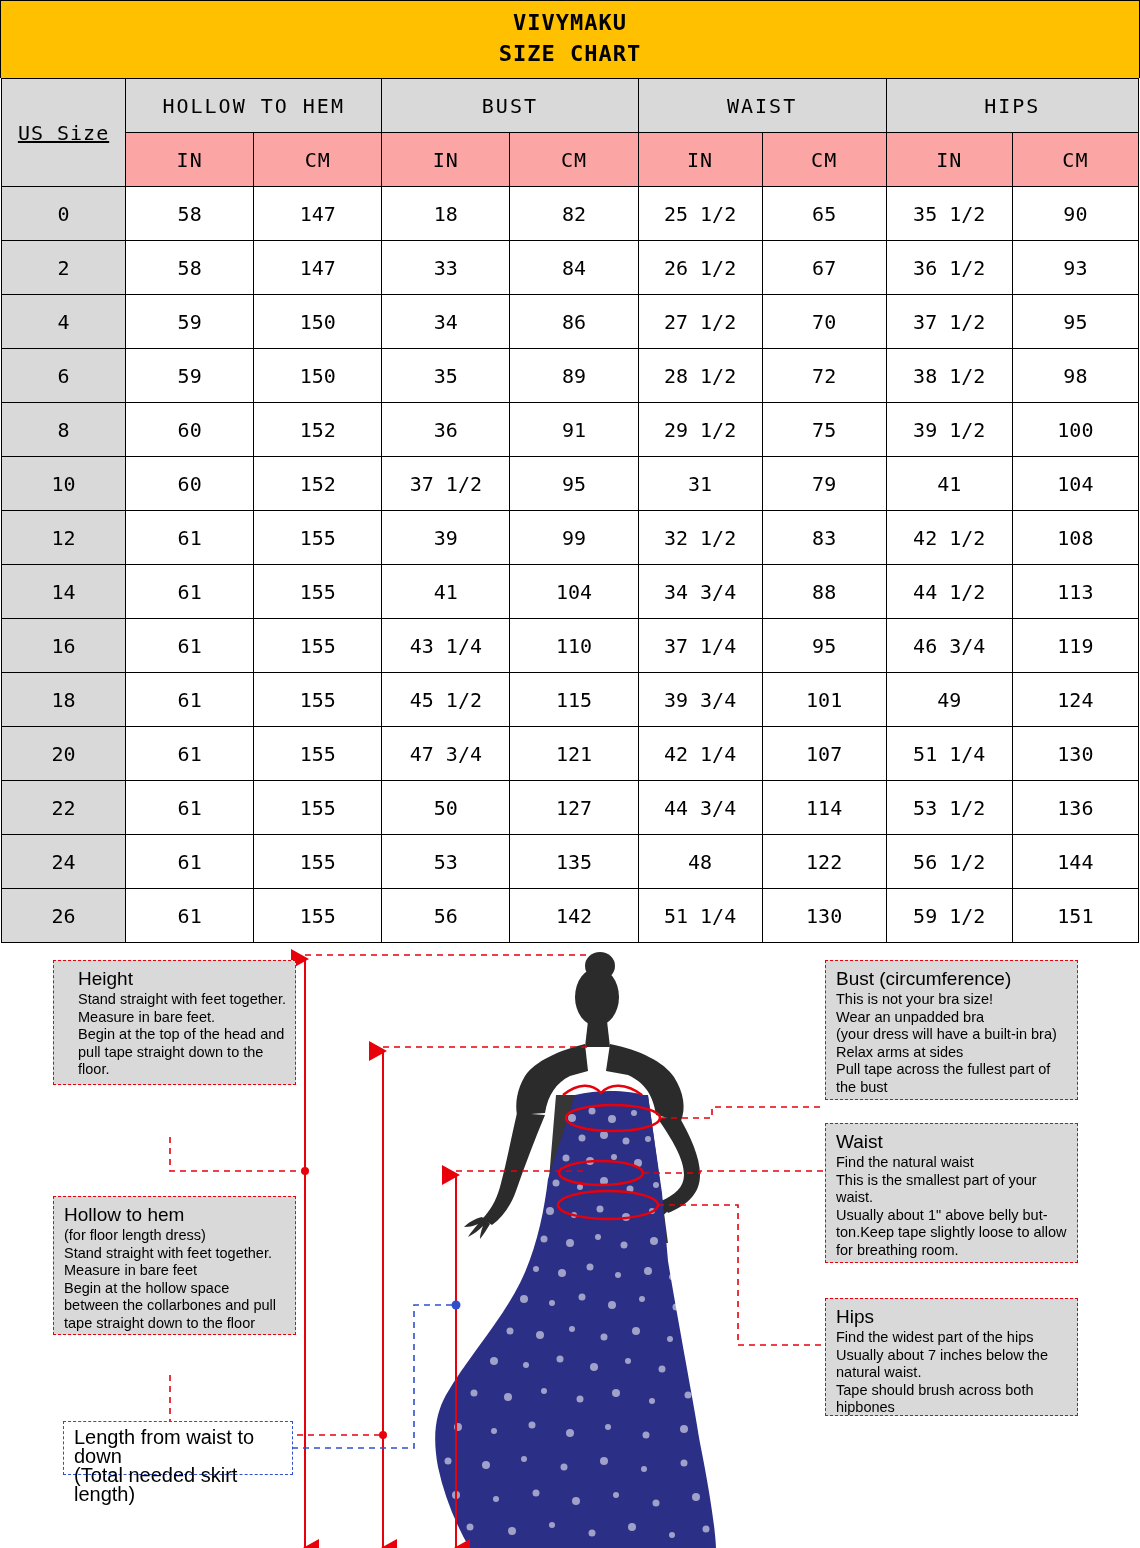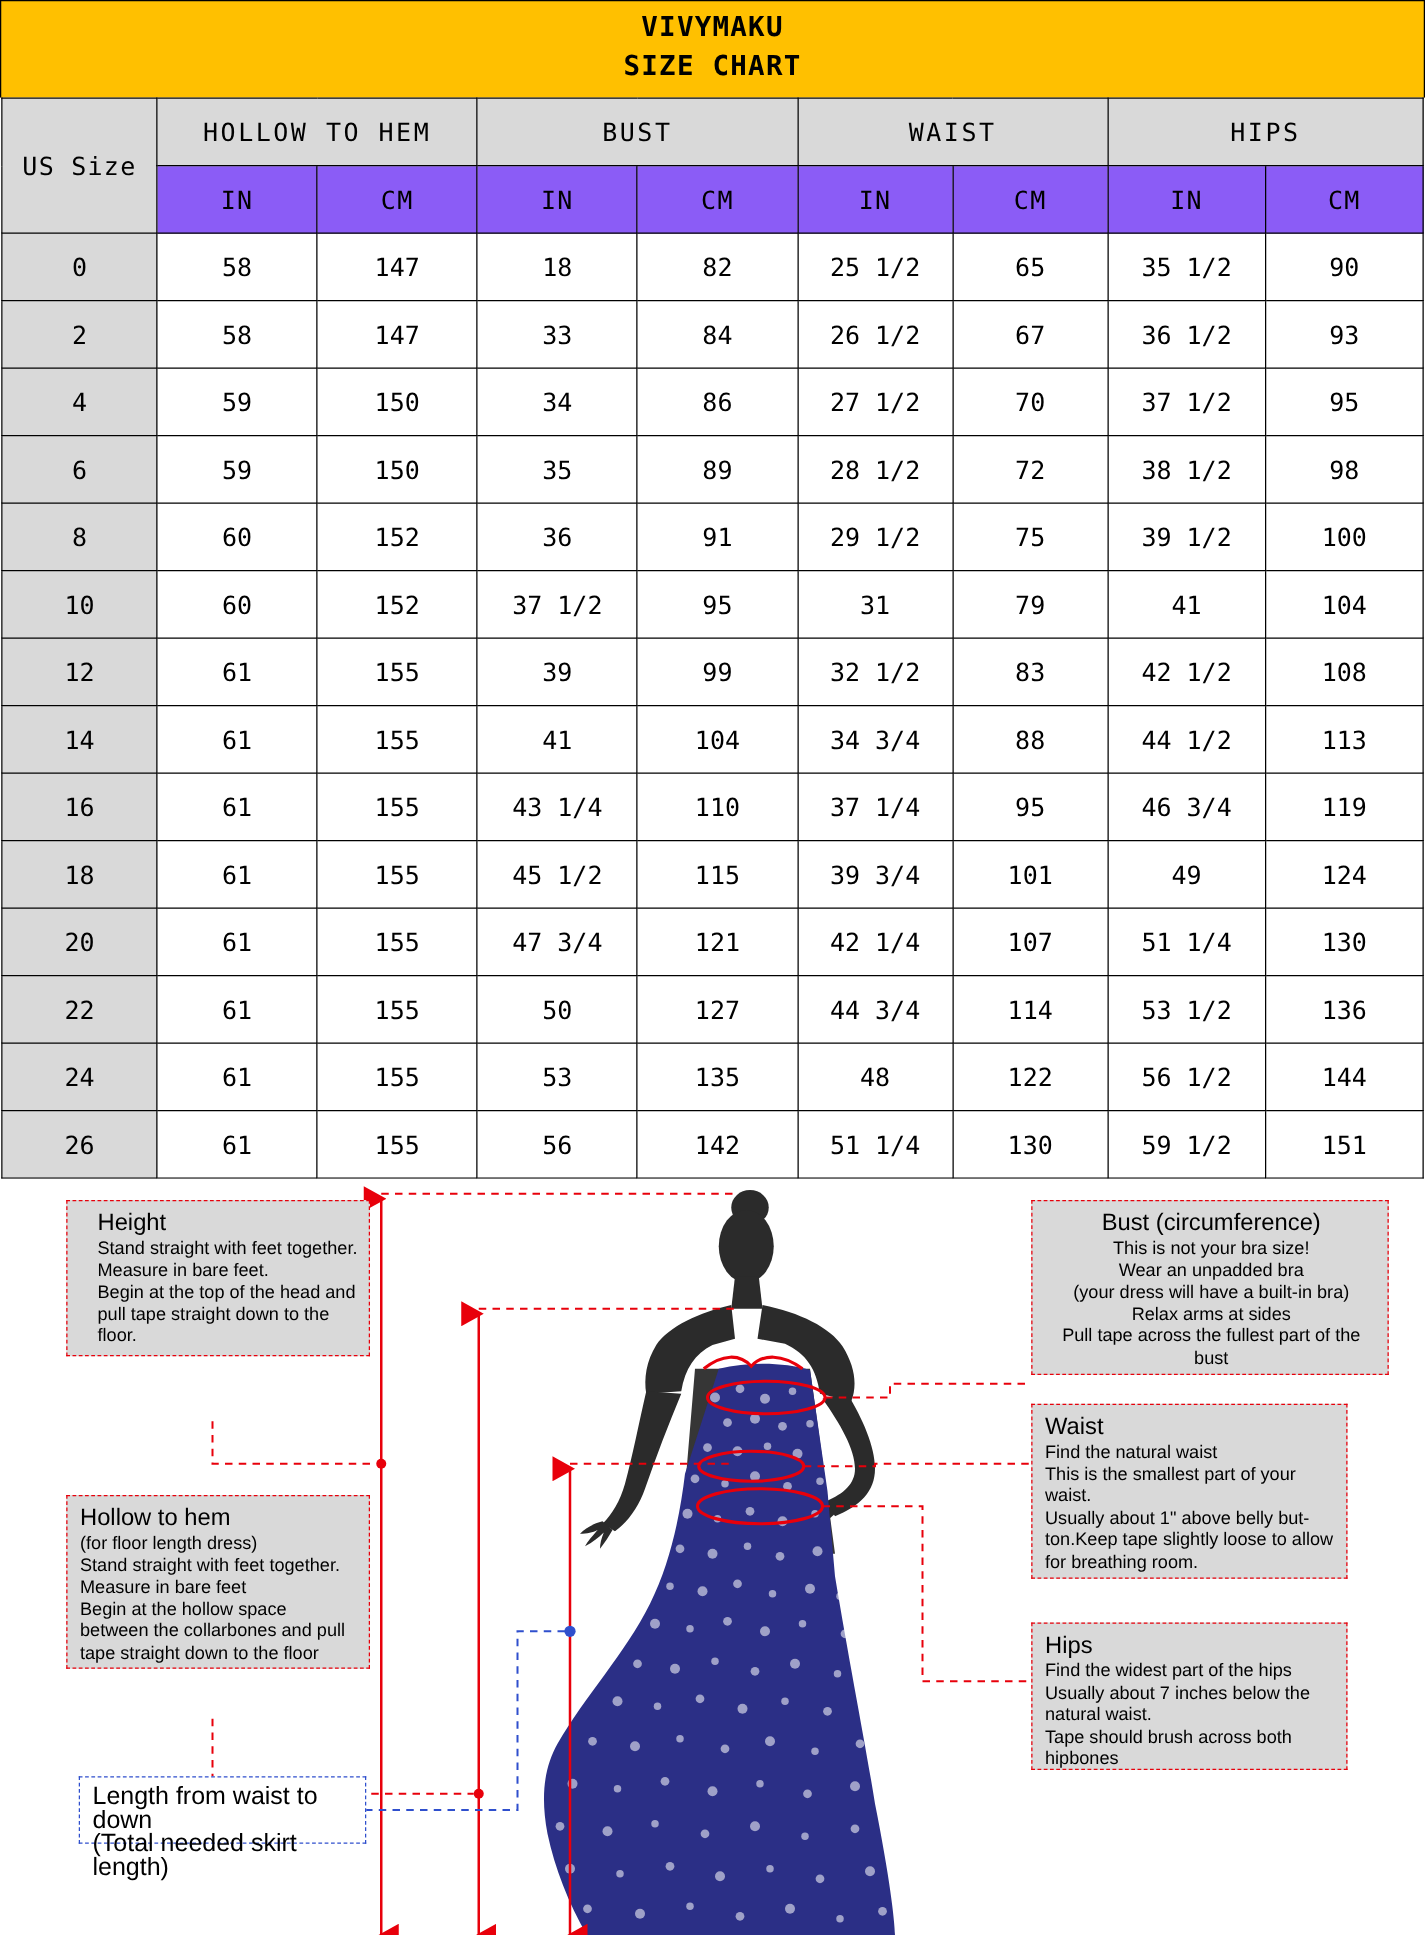--- a/index.html
+++ b/index.html
@@ -61,23 +61,24 @@
     font-size: 21px;
     letter-spacing: 2px;
     font-weight: normal;
     height: 53px;
   }
   th.us-size {
     background: #D9D9D9;
     font-size: 21px;
     letter-spacing: 1px;
     font-weight: normal;
+    text-decoration: underline;
   }
   th.unit-head {
-    background: #8b5cf6;
+    background: #fca5a5;
     font-size: 19px;
     letter-spacing: 1px;
     font-weight: normal;
     height: 52px;
   }
   td.size-cell {
     background: #D9D9D9;
     font-size: 21px;
   }
   td.val {
@@ -527,21 +528,21 @@
       <div class="note-body">(for floor length dress)
 Stand straight with feet together. Measure in bare feet
 Begin at the hollow space between the collarbones and pull tape straight down to the floor</div>
     </div>
 
     <div class="note blue" style="left:63px; top:478px; width:230px; height:54px; background:#ffffff;">
       <div class="note-body">Length from waist to down
 (Total needed skirt length)</div>
     </div>
 
-    <div class="note" style="left:825px; top:17px; width:286px; height:140px;text-align:center;">
+    <div class="note" style="left:825px; top:17px; width:253px; height:140px;">
       <div class="note-title">Bust (circumference)</div>
       <div class="note-body">This is not your bra size!
 Wear an unpadded bra
 (your dress will have a built-in bra)
 Relax arms at sides
 Pull tape across the fullest part of the bust</div>
     </div>
 
     <div class="note" style="left:825px; top:180px; width:253px; height:140px;">
       <div class="note-title">Waist</div>

